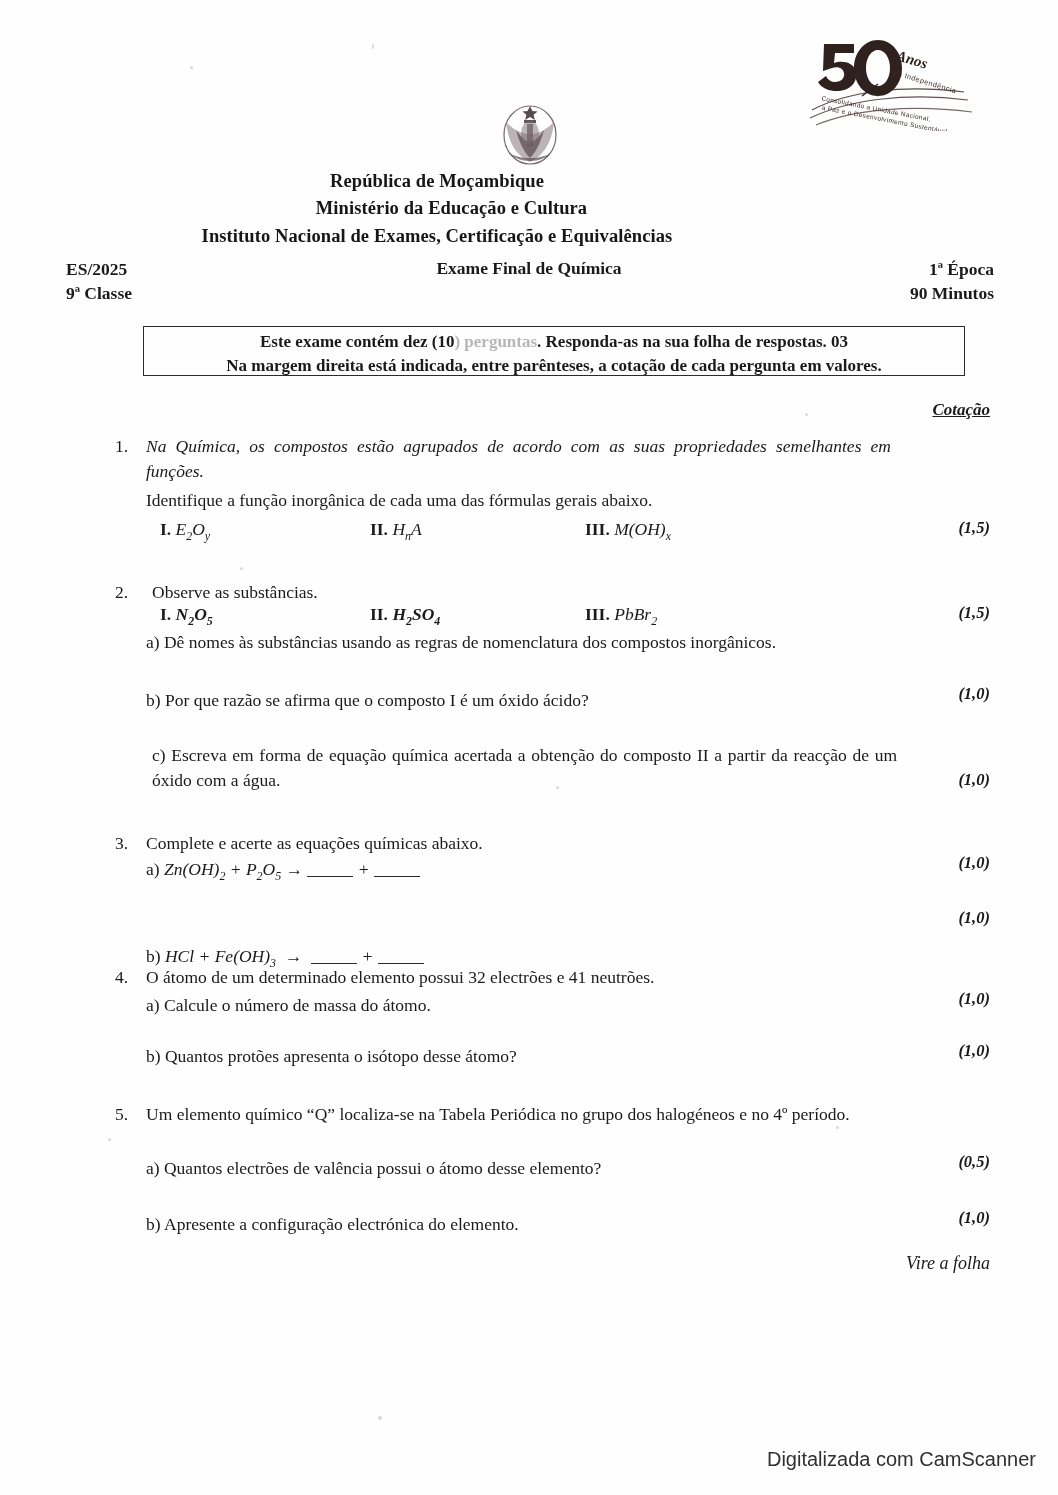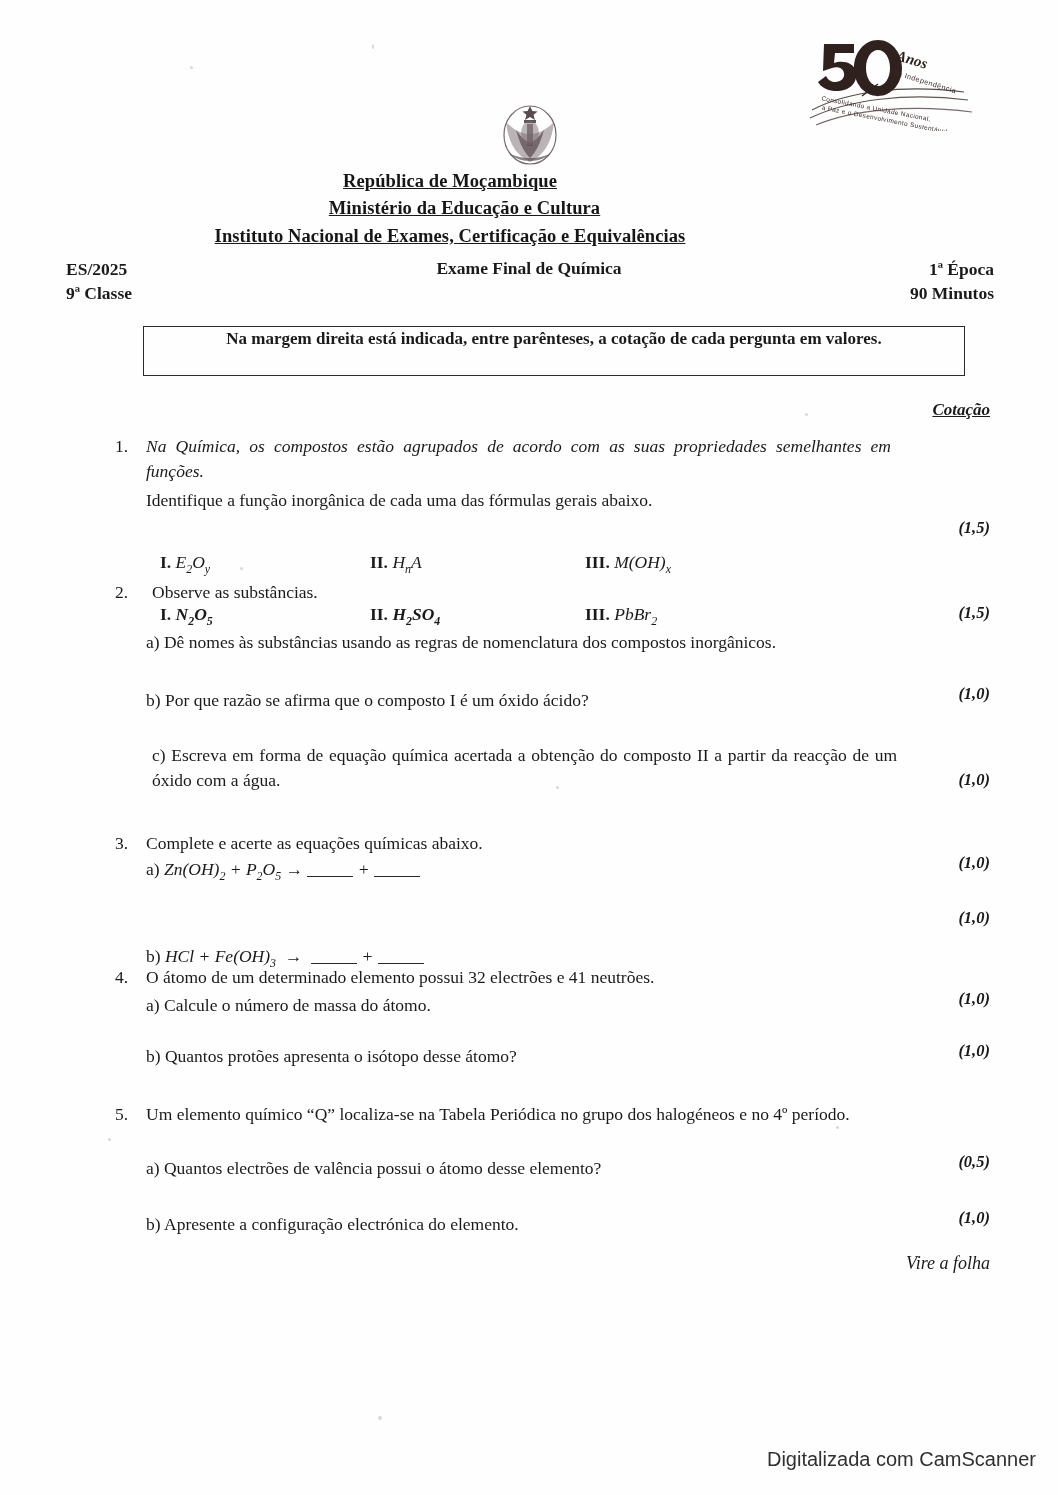--- a/index.html
+++ b/index.html
@@ -42,26 +42,25 @@
   .anniv-logo {
     position: absolute;
     left: 806px;
     top: 26px;
     width: 178px;
     height: 105px;
   }
 
   .hdr-lines {
     position: absolute;
-    left: 13px;
+    left: 0;
     top: 168px;
     width: 874px;
     text-align: center;
     line-height: 1.48;
-    text-decoration: underline;
   }
   .hdr-lines .l {
     font-weight: bold;
     font-size: 18.5px;
     letter-spacing: .1px;
     color: #161616;
   }
   .hdr-lines .l2 { font-size: 18.5px; margin-left: 29px; }
   .hdr-lines .l3 { font-size: 18.5px; }
 
@@ -259,31 +258,32 @@
     <div>ES/2025</div>
     <div>9ª Classe</div>
   </div>
 
   <div class="hdr-right">
     <div>1ª Época</div>
     <div>90 Minutos</div>
   </div>
 
   <div class="instr-box">
+    <div class="instr-line one"><span>Este exame contém dez (10</span><span class="faded">) perguntas</span><span>. Responda-as na sua folha de respostas. 03</span></div>
     <div class="instr-line">Na margem direita está indicada, entre parênteses, a cotação de cada pergunta em valores.</div>
   </div>
 
   <div class="cotacao">Cotação</div>
 
   <div class="qwrap">
 
     <div class="qnum" style="left:88px;top:436px;">1.</div>
     <div class="qtext w1 ital just" style="top:434px;">Na Química, os compostos estão agrupados de acordo com as suas propriedades semelhantes em funções.</div>
     <div class="qtext w1" style="top:488px;">Identifique a função inorgânica de cada uma das fórmulas gerais abaixo.</div>
-    <div class="formula-row" style="top:519px;margin-top:33px;">
+    <div class="formula-row" style="top:519px;">
       <span class="fslot a"><span class="bold">I.</span> <span class="mathi">E<sub>2</sub>O<sub>y</sub></span></span><span class="fslot b"><span class="bold">II.</span> <span class="mathi">H<sub>n</sub>A</span></span><span class="fslot"><span class="bold">III.</span> <span class="mathi">M(OH)<sub>x</sub></span></span>
     </div>
     <div class="mark" style="top:518px;">(1,5)</div>
 
     <div class="qnum" style="left:88px;top:582px;">2.</div>
     <div class="qtext w1" style="top:580px;margin-left:6px;">Observe as substâncias.</div>
     <div class="formula-row" style="top:604px;">
       <span class="fslot a"><span class="bold">I.</span> <span class="mathi bold">N<sub>2</sub>O<sub>5</sub></span></span><span class="fslot b"><span class="bold">II.</span> <span class="mathi bold">H<sub>2</sub>SO<sub>4</sub></span></span><span class="fslot"><span class="bold">III.</span> <span class="mathi">PbBr<sub>2</sub></span></span>
     </div>
     <div class="mark" style="top:603px;">(1,5)</div>

